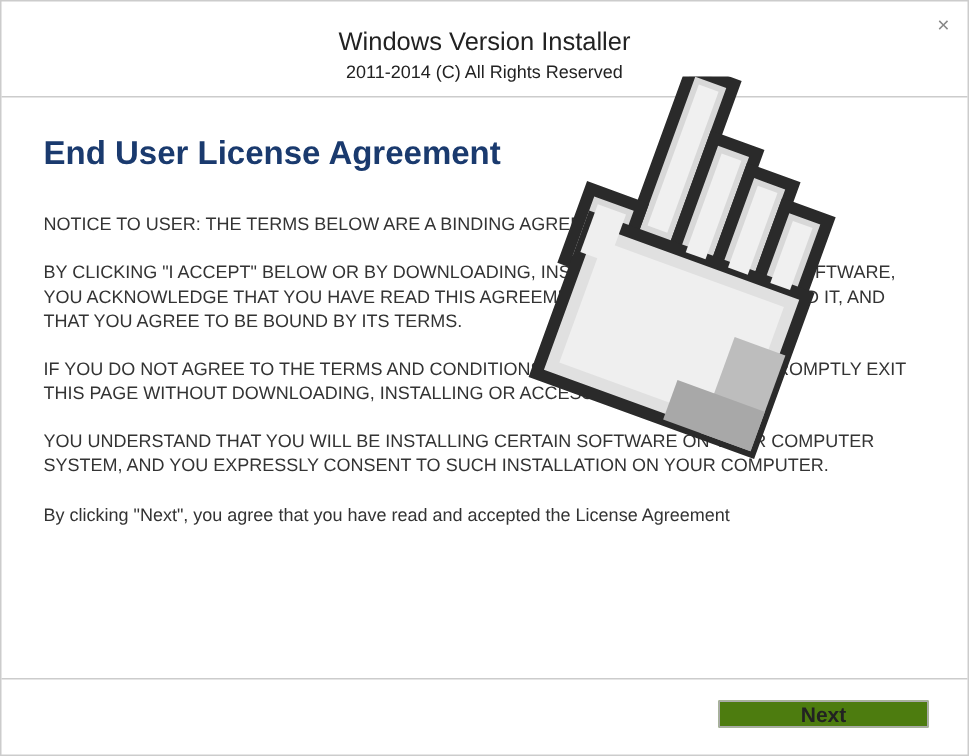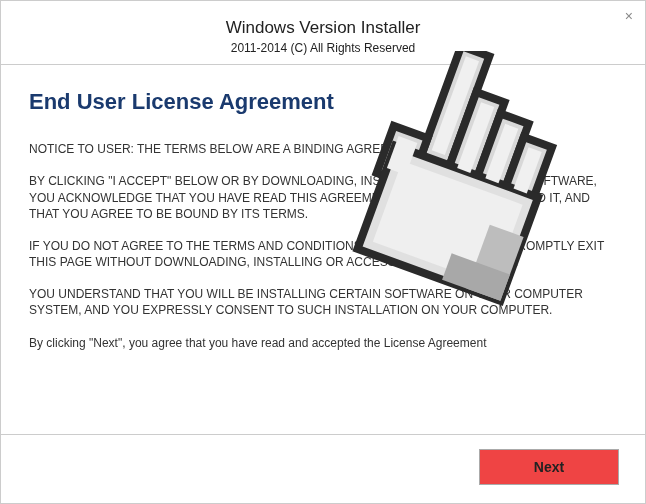--- a/index.html
+++ b/index.html
@@ -70,22 +70,22 @@
       bottom: 0;
       left: 0;
       right: 0;
       padding: 14px 26px 18px 26px;
       display: flex;
       justify-content: flex-end;
       border-top: 1px solid #ccc;
     }
     .next-btn {
       width: 140px;
-      height: 36px;
-      background: #ef4444;
+      height: 18px;
+      background: #4d7c0f;
       border: 1px solid #aaa;
       font-size: 14px;
       font-weight: bold;
       color: #222;
       cursor: pointer;
       font-family: inherit;
     }
     .cursor-overlay {
       position: absolute;
       top: 50px;

